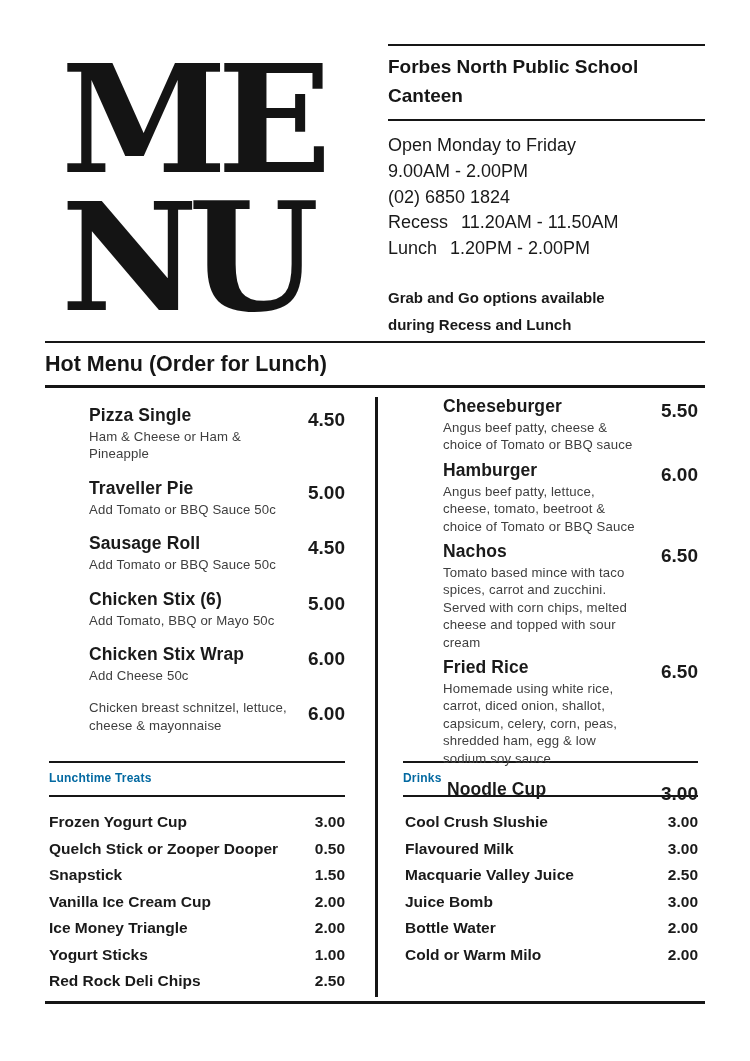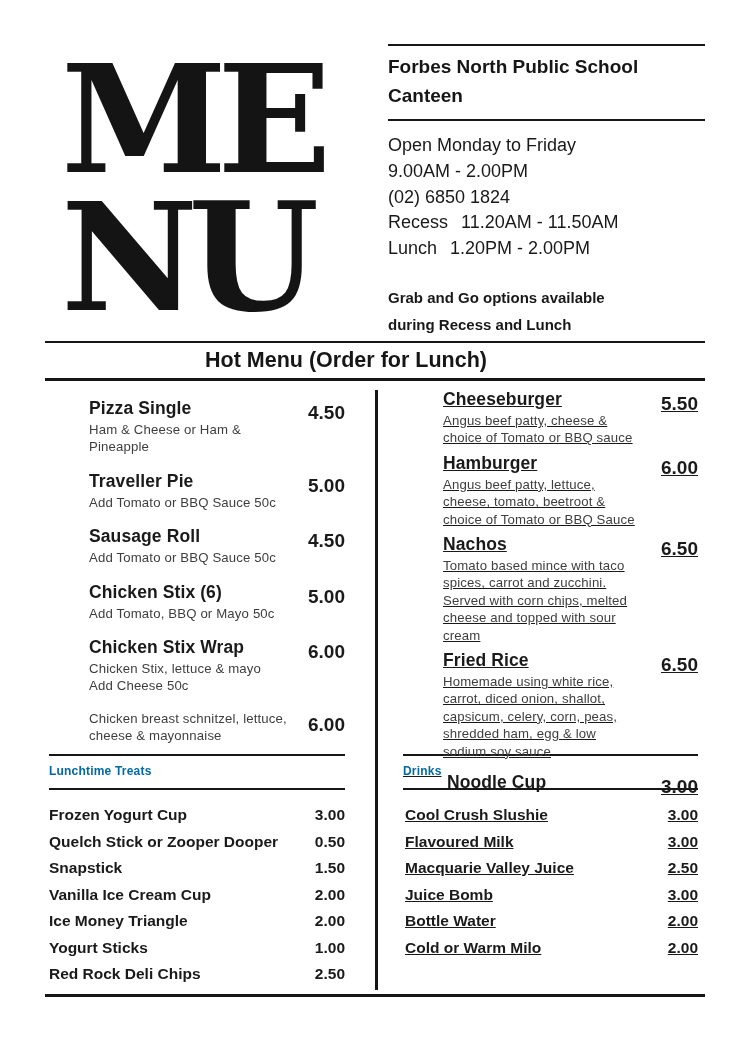--- a/index.html
+++ b/index.html
@@ -30,30 +30,30 @@
   .info-lines { margin-top: 12px; font-size: 18px; font-weight: 400; }
   .info-lines > div { line-height: 25.7px; }
   .lbl-val .val { margin-left: 13px; }
   .note { margin-top: 22px; font-size: 15px; font-weight: 700; }
   .note > div { line-height: 27px; }
 
   
   .hot-band {
     margin-top: 3px;
     border-top: 2.5px solid #161616; border-bottom: 3px solid #161616;
-    height: 40px; display: flex; align-items: center; justify-content: center;
+    height: 47px; display: flex; align-items: center; 
     padding-right: 58px;
   }
   .hot-band span { font-size: 21.5px; font-weight: 700; color: #161616; }
 
   
   .menu-body { position: relative; display: flex; margin-top: 4px; }
   .v-divider { position: absolute; left: 330px; top: 5px; bottom: 3px; width: 2.5px; background: #161616; }
   .col-left  { width: 330px; padding-right: 30px; padding-left: 4px; }
-  .col-right { flex: 1; padding-left: 28px; padding-right: 7px; text-decoration: underline; }
+  .col-right { flex: 1; padding-left: 28px; padding-right: 7px; }
 
   .hot-items { height: 369px; }
   .col-left  .hot-items { padding-top: 13px; }
   .col-right .hot-items { padding-top: 4px; }
   .hot-item { display: flex; margin-left: 40px; }
   .col-left  .hot-item { margin-bottom: 15px; }
   .col-right .hot-item { margin-bottom: 6px; }
   .hi-text { flex: 1; padding-right: 6px; }
   .hi-name { font-size: 17.5px; font-weight: 700; line-height: 20px; margin-bottom: 3px; color: #1a1a1a; letter-spacing: 0.1px; }
   .hi-desc { font-size: 13.2px; font-weight: 400; line-height: 17.4px; color: #3e3e3e; letter-spacing: 0.15px; }
@@ -146,21 +146,20 @@
           <div class="hi-text">
             <div class="hi-name">Chicken Stix (6)</div>
             <div class="hi-desc">Add Tomato, BBQ or Mayo 50c</div>
           </div>
           <div class="hi-price">5.00</div>
         </div>
 
         <div class="hot-item">
           <div class="hi-text">
             <div class="hi-name">Chicken Stix Wrap</div>
-            <div class="hi-desc">Chicken Stix, lettuce &amp; mayo</div>
             <div class="hi-desc">Add Cheese 50c</div>
           </div>
           <div class="hi-price">6.00</div>
         </div>
 
         <div class="hot-item">
           <div class="hi-text">
             <div class="hi-desc">Chicken breast schnitzel, lettuce, cheese &amp; mayonnaise</div>
           </div>
           <div class="hi-price">6.00</div>

